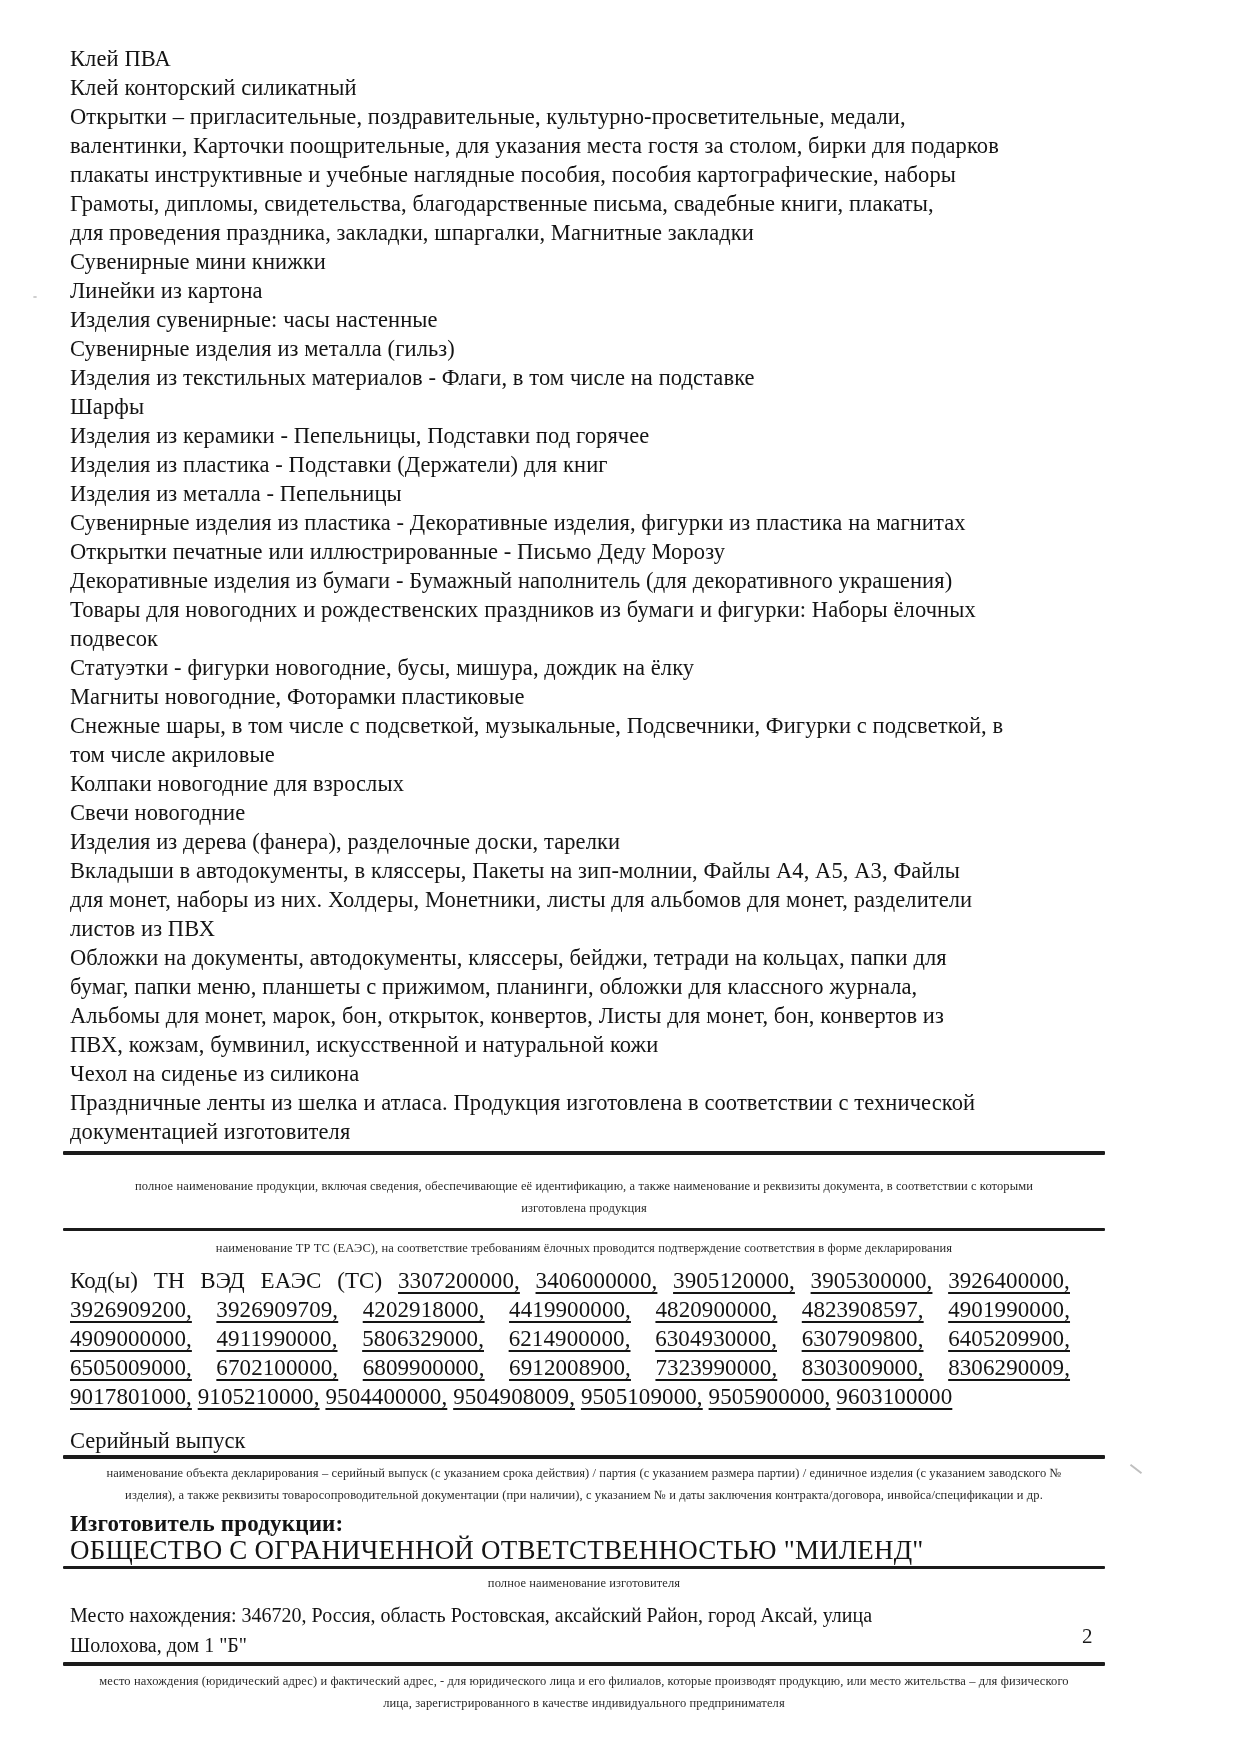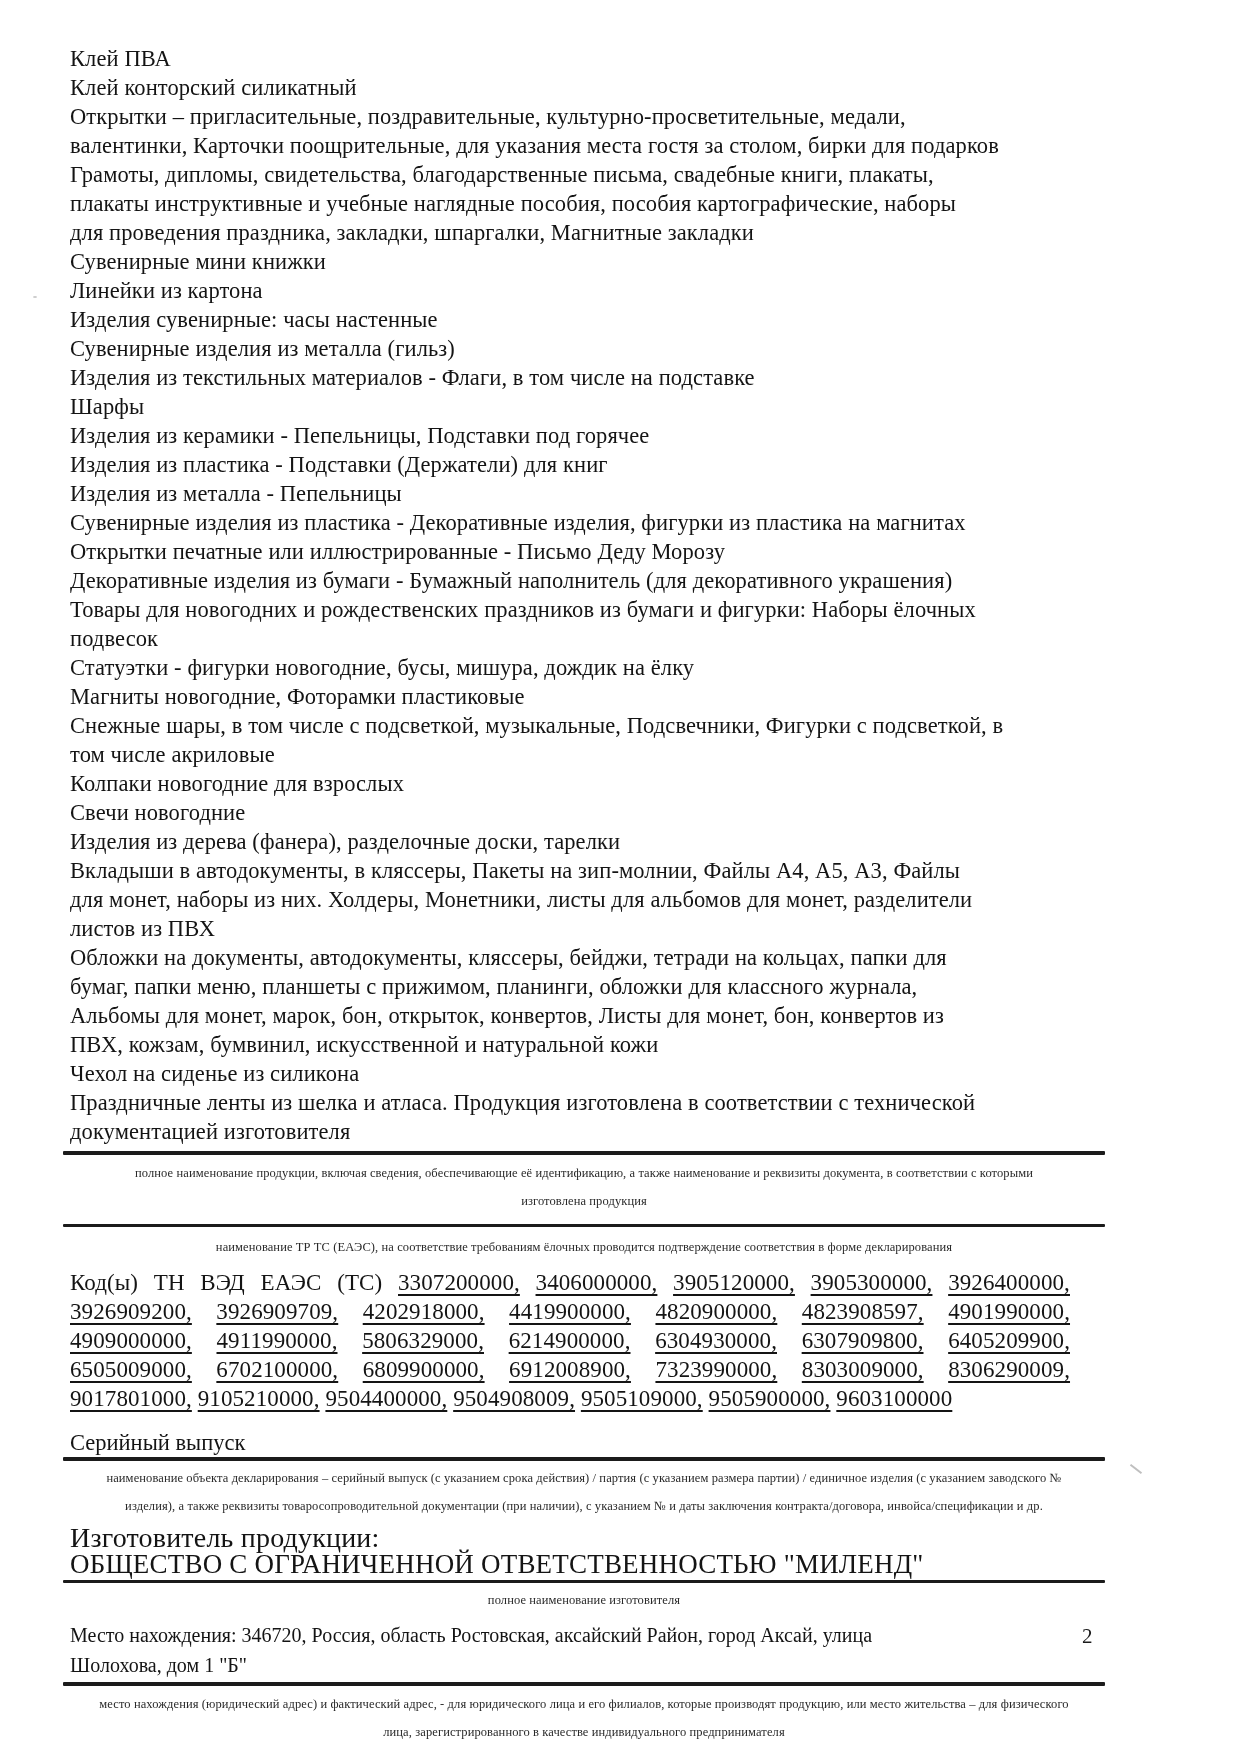--- a/index.html
+++ b/index.html
@@ -35,24 +35,24 @@
     border-radius: 1px;
   }
   .rule.r1 { margin-top: 5px; }
   .rule.r2 { margin-top: 9px; }
   .rule.r3 { margin-top: 1px; }
   .rule.r4 { margin-top: 2px; }
   .rule.r5 { margin-top: 2px; }
   
   .caption-wrap { margin-left: -7px; width: 1042px; }
   .caption {
-    margin: 4px auto 0 auto;
+    margin: 20px auto 0 auto;
     text-align: center;
     font-size: 12.5px;
-    line-height: 28px;
+    line-height: 22px;
     color: #2a2a2a;
     letter-spacing: 0.1px;
     font-family: Liberation Serif, serif;
   }
   .caption.c1 { width: 940px; }
   .caption.c2 { width: 1000px; margin-top: 6px; margin-bottom: 2px; }
   .caption.c3 { width: 1000px; margin-top: 3px; }
   .caption.c4 { width: 900px; margin-top: 3px; }
   .caption.c5 { width: 1000px; margin-top: 4px; }
   
@@ -69,22 +69,22 @@
     text-decoration: underline;
     text-decoration-thickness: 1.7px;
     text-underline-offset: 4px;
   }
   .serial {
     font-size: 22.5px;
     line-height: 27px;
     margin-top: 2px;
   }
   .manufacturer-heading {
-    font-size: 28px;
-    font-weight: normal;
+    font-size: 23px;
+    font-weight: bold;
     line-height: 27px;
     margin-top: 4px;
     letter-spacing: 0.2px;
   }
   .manufacturer-name {
     font-size: 27px;
     line-height: 27px;
     letter-spacing: 0.2px;
   }
   .address-lines { margin-top: 7px; }
@@ -131,23 +131,23 @@
     <div class="body-lines">
 
         <div class="line">Клей ПВА</div>
 
         <div class="line">Клей конторский силикатный</div>
 
         <div class="line">Открытки – пригласительные, поздравительные, культурно-просветительные, медали,</div>
 
         <div class="line">валентинки, Карточки поощрительные, для указания места гостя за столом, бирки для подарков</div>
 
+        <div class="line">плакаты инструктивные и учебные наглядные пособия, пособия картографические, наборы</div>
+
         <div class="line">Грамоты, дипломы, свидетельства, благодарственные письма, свадебные книги, плакаты,</div>
-
-        <div class="line">плакаты инструктивные и учебные наглядные пособия, пособия картографические, наборы</div>
 
         <div class="line">для проведения праздника, закладки, шпаргалки, Магнитные закладки</div>
 
         <div class="line">Сувенирные мини книжки</div>
 
         <div class="line">Линейки из картона</div>
 
         <div class="line">Изделия сувенирные: часы настенные</div>
 
         <div class="line">Сувенирные изделия из металла (гильз)</div>

